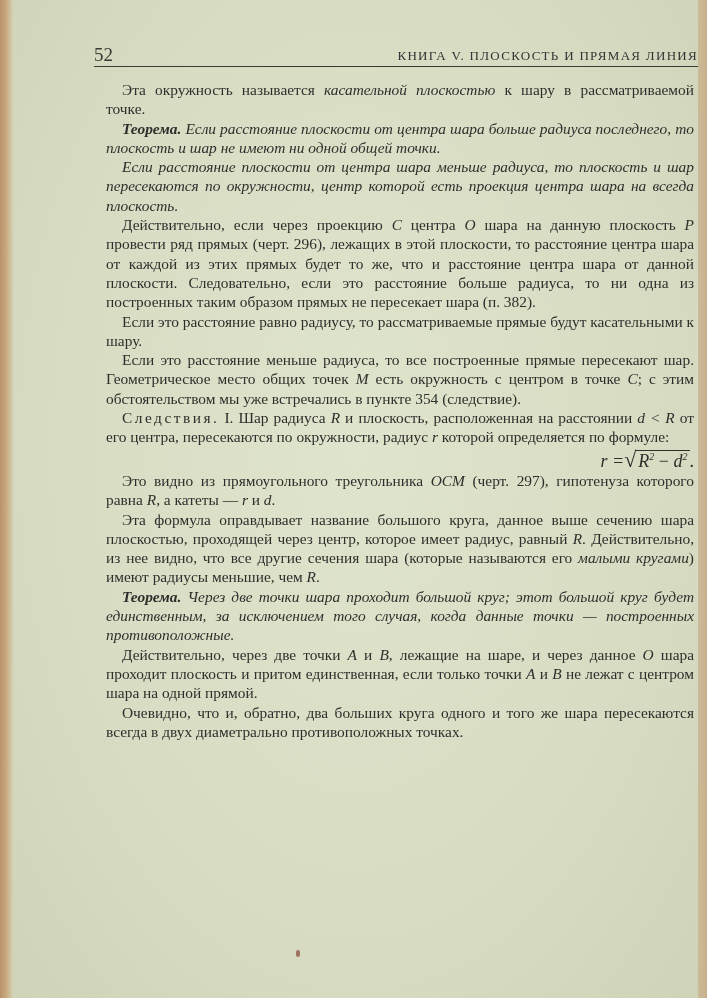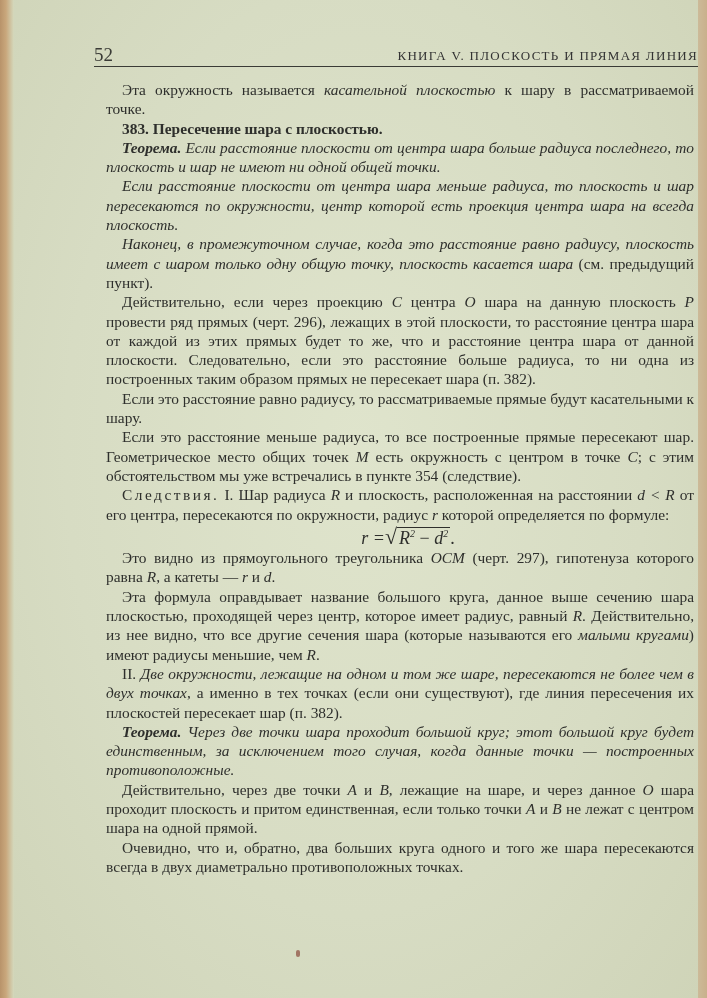--- a/index.html
+++ b/index.html
@@ -28,21 +28,21 @@
   .body-text {
     position:absolute; left:106px; top:80px; width:588px;
     font-size:15.4px; line-height:19.3px; text-align:justify;
   }
   .body-text p { margin:0; text-indent:16px; }
   .i { font-style:italic; }
   .b { font-weight:bold; }
   .spaced { letter-spacing:2.5px; }
   .heading { font-weight:bold; text-indent:16px; }
   .formula {
-    text-align:center; font-style:italic; font-size:18px; margin:4px 0 6px 0;
+    text-align:right; font-style:italic; font-size:18px; margin:4px 0 6px 0;
     text-indent:0;
   }
   .sqrt { font-style:normal; font-size:22px; }
   .radicand { border-top:1.3px solid #2e2f2c; padding:0 2px; }
   sup { font-size:10px; }
   .speck { position:absolute; width:4px; height:7px; border-radius:2px; background:#8a4a3c; opacity:.7; }
 </style>
 </head>
 <body>
 
@@ -50,43 +50,40 @@
 
 <div class="header">
   <span class="page-number">52</span>
   <div class="running-head">КНИГА V. ПЛОСКОСТЬ И ПРЯМАЯ ЛИНИЯ</div>
 </div>
 
 <div class="body-text">
 
   <p><span>Эта окружность называется </span><span class="i">касательной плоскостью</span><span> к шару в рассматриваемой точке.</span></p>
 
-  <p class="heading"><span>383.</span> <span>Пересечение шара с плоскостью.</span></p>
 
   <p><span class="i b">Теорема.</span><span class="i"> Если расстояние плоскости от центра шара больше радиуса последнего, то плоскость и шар не имеют ни одной общей точки.</span></p>
 
   <p class="i">Если расстояние плоскости от центра шара меньше радиуса, то плоскость и шар пересекаются по окружности, центр которой есть проекция центра шара на всегда плоскость.</p>
 
-  <p><span class="i">Наконец, в промежуточном случае, когда это расстояние равно радиусу, плоскость имеет с шаром только одну общую точку, плоскость касается шара</span><span> (см. предыдущий пункт).</span></p>
 
   <p><span>Действительно, если через проекцию </span><span class="i">C</span><span> центра </span><span class="i">O</span><span> шара на данную плоскость </span><span class="i">P</span><span> провести ряд прямых (черт. 296), лежащих в этой плоскости, то расстояние центра шара от каждой из этих прямых будет то же, что и расстояние центра шара от данной плоскости. Следовательно, если это расстояние больше радиуса, то ни одна из построенных таким образом прямых не пересекает шара (п. 382).</span></p>
 
   <p>Если это расстояние равно радиусу, то рассматриваемые прямые будут касательными к шару.</p>
 
   <p><span>Если это расстояние меньше радиуса, то все построенные прямые пересекают шар. Геометрическое место общих точек </span><span class="i">M</span><span> есть окружность с центром в точке </span><span class="i">C</span><span>; с этим обстоятельством мы уже встречались в пункте 354 (следствие).</span></p>
 
   <p><span class="spaced">Следствия.</span><span> I. Шар радиуса </span><span class="i">R</span><span> и плоскость, расположенная на расстоянии </span><span class="i">d &lt; R</span><span> от его центра, пересекаются по окружности, радиус </span><span class="i">r</span><span> которой определяется по формуле:</span></p>
 
   <p class="formula"><span>r =</span><span class="sqrt">√</span><span class="radicand"><span>R</span><sup>2</sup><span style="font-style:normal"> − </span><span>d</span><sup>2</sup></span><span style="font-style:normal">.</span></p>
 
   <p><span>Это видно из прямоугольного треугольника </span><span class="i">OCM</span><span> (черт. 297), гипотенуза которого равна </span><span class="i">R</span><span>, а катеты — </span><span class="i">r</span><span> и </span><span class="i">d</span><span>.</span></p>
 
   <p><span>Эта формула оправдывает название большого круга, данное выше сечению шара плоскостью, проходящей через центр, которое имеет радиус, равный </span><span class="i">R</span><span>. Действительно, из нее видно, что все другие сечения шара (которые называются его </span><span class="i">малыми кругами</span><span>) имеют радиусы меньшие, чем </span><span class="i">R</span><span>.</span></p>
 
-  <p><span>II. </span><span class="i">Две окружности, лежащие на одном и том же шаре, пересекаются не более чем в двух точках</span><span>, а именно в тех точках (если они существуют), где линия пересечения их плоскостей пересекает шар (п. 382).</span></p>
 
   <p><span class="i b">Теорема.</span><span class="i"> Через две точки шара проходит большой круг; этот большой круг будет единственным, за исключением того случая, когда данные точки — построенных противоположные.</span></p>
 
   <p><span>Действительно, через две точки </span><span class="i">A</span><span> и </span><span class="i">B</span><span>, лежащие на шаре, и через данное </span><span class="i">O</span><span> шара проходит плоскость и притом единственная, если только точки </span><span class="i">A</span><span> и </span><span class="i">B</span><span> не лежат с центром шара на одной прямой.</span></p>
 
   <p>Очевидно, что и, обратно, два больших круга одного и того же шара пересекаются всегда в двух диаметрально противоположных точках.</p>
 </div>
 
 <div class="speck" style="left:296px; top:950px;"></div>
 

